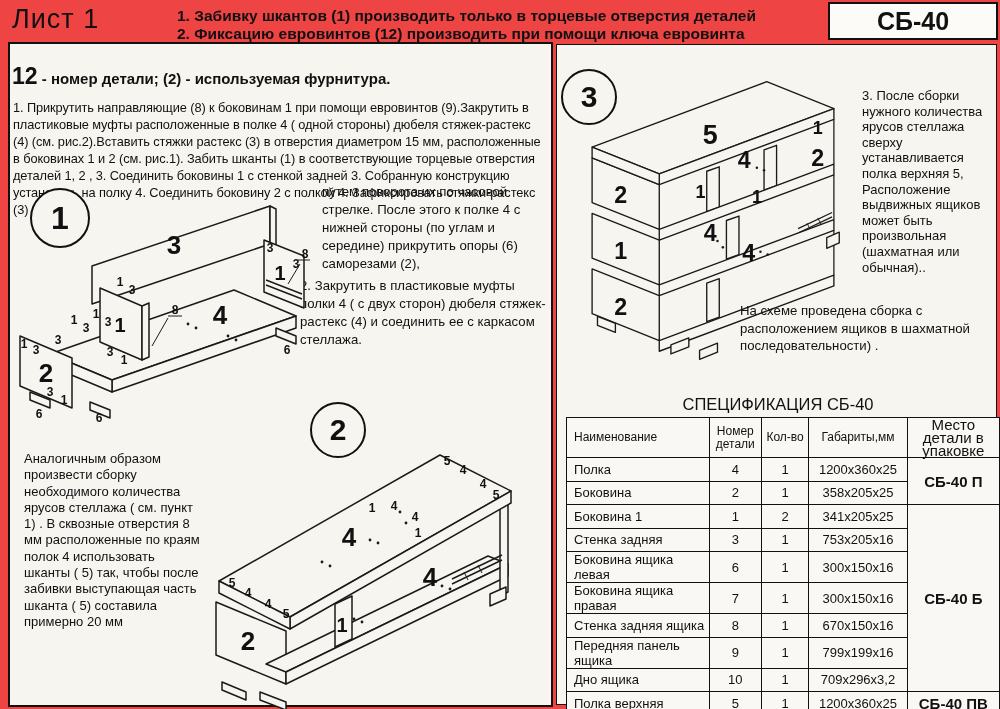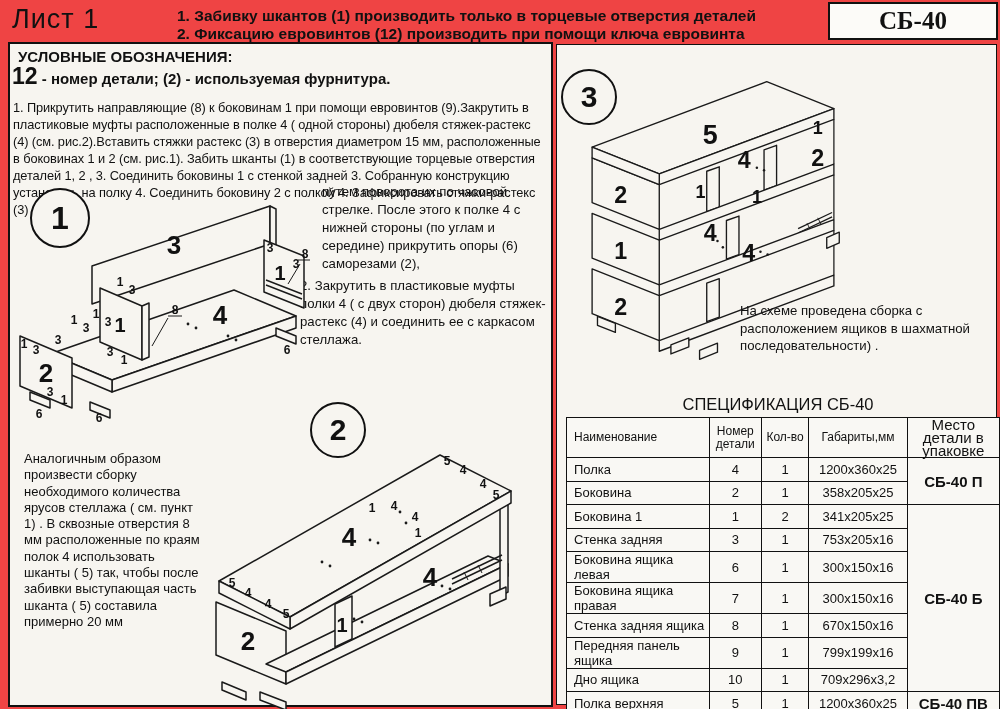--- a/index.html
+++ b/index.html
@@ -3,21 +3,21 @@
 <meta charset="utf-8">
 <style>
   html,body{margin:0;padding:0;}
   body{background:#e9e7e1;font-family:"Liberation Sans","DejaVu Sans",sans-serif;color:#111;}
   #page{position:relative;width:1000px;height:709px;background:#ef4444;overflow:hidden;}
   .abs{position:absolute;}
   
   #sheet-title{left:12px;top:4px;font-size:27px;letter-spacing:1px;}
   #hdr-notes{left:165px;top:7px;width:600px;font-size:15.5px;font-weight:bold;line-height:18px;margin-left:12px;}
   #model-box{left:828px;top:2px;width:166px;height:34px;border:2px solid #111;background:#fcfbf8;
-             display:flex;align-items:center;justify-content:center;font-size:25px;font-weight:bold;font-family:Liberation Serif, serif;}
+             display:flex;align-items:center;justify-content:center;font-size:25px;font-weight:bold;}
   
   .panel{border:2px solid #111;background:#f7f5f0;}
   #left-panel{left:8px;top:42px;width:541px;height:661px;}
   #right-panel{left:556px;top:44px;width:439px;height:659px;border-width:1.5px;}
   
   #legend-title{left:18px;top:48px;font-size:15px;font-weight:bold;}
   #legend-line{left:12px;top:63px;font-size:15px;font-weight:bold;}
   #legend-line .legend-num{font-size:23px;}
   #section-title{left:0;top:84px;width:549px;text-align:center;font-size:15px;font-weight:bold;}
   #p1{left:13px;top:99px;width:534px;font-size:12.8px;line-height:17px;letter-spacing:-0.1px;}
@@ -63,21 +63,20 @@
   <div class="abs" id="sheet-title">Лист 1</div>
   <div class="abs" id="hdr-notes">
     <div>1. Забивку шкантов (1) производить только в торцевые отверстия деталей</div>
     <div>2. Фиксацию евровинтов (12) производить при помощи ключа евровинта (13).</div>
   </div>
   <div class="abs" id="model-box">СБ-40</div>
 
   <div class="abs panel" id="left-panel"></div>
   <div class="abs panel" id="right-panel"></div>
 
-  <div class="abs" id="legend-title">УСЛОВНЫЕ ОБОЗНАЧЕНИЯ:</div>
   <div class="abs" id="legend-line"><span class="legend-num">12</span><span> - номер детали;  (2) - используемая фурнитура.</span></div>
   <div class="abs" id="p1">1. Прикрутить направляющие (8) к боковинам  1 при помощи евровинтов (9).Закрутить в пластиковые муфты расположенные в полке 4 ( одной стороны) дюбеля стяжек-растекс (4) (см. рис.2).Вставить стяжки растекс (3) в отверстия диаметром 15 мм, расположенные в боковинах 1 и 2 (см. рис.1). Забить шканты (1) в соответствующие  торцевые отверстия деталей 1, 2 , 3.  Соединить  боковины 1 с стенкой задней 3. Собранную конструкцию установить на полку 4. Соединить боковину 2 с полкой 4. Зафиксировать стяжки-растекс (3)</div>
   <div class="abs" id="p1b">путем поворота их по часовой стрелке. После этого к полке 4 с нижней стороны  (по углам и середине) прикрутить опоры (6) саморезами (2),</div>
   <div class="abs" id="p2">2. Закрутить в пластиковые муфты полки 4 ( с двух сторон) дюбеля стяжек-растекс (4) и соединить ее с каркасом стеллажа.</div>
   <div class="abs" id="p3">Аналогичным образом произвести сборку необходимого количества ярусов стеллажа   ( см. пункт 1)  . В сквозные отверстия 8 мм расположенные по краям полок 4 использовать шканты  ( 5)  так, чтобы после забивки выступающая часть шканта  ( 5)   составила примерно 20 мм</div>
 
   <div class="abs badge" id="fig1-badge">1</div>
   <div class="abs badge" id="fig2-badge">2</div>
   <div class="abs badge" id="fig3-badge">3</div>
 
@@ -243,20 +242,21 @@
     <text class="L" x="52" y="282">2</text>
     <text class="M" x="141" y="152">1</text>
     <text class="M" x="204" y="157">1</text>
     <text class="L" x="190" y="118">4</text>
     <text class="L" x="272" y="116">2</text>
     <text class="M" x="272" y="80">1</text>
     <text class="L" x="152" y="200">4</text>
     <text class="L" x="195" y="222">4</text>
   </svg>
 
+  <div class="abs" id="p4">3.  После сборки нужного количества ярусов стеллажа сверху устанавливается полка верхняя 5, Расположение выдвижных ящиков может быть произвольная (шахматная или обычная)..</div>
   <div class="abs" id="p5">На схеме проведена сборка с расположением ящиков в шахматной последовательности)  .</div>
   <div class="abs" id="spec-title">СПЕЦИФИКАЦИЯ СБ-40</div>
 
   <table class="abs" id="spec-table">
     <tbody>
         <tr>
       <th class="name">Наименование</th>
       <th class="num">Номер детали</th>
       <th class="qty">Кол-во</th>
       <th class="dims">Габариты,мм</th>

